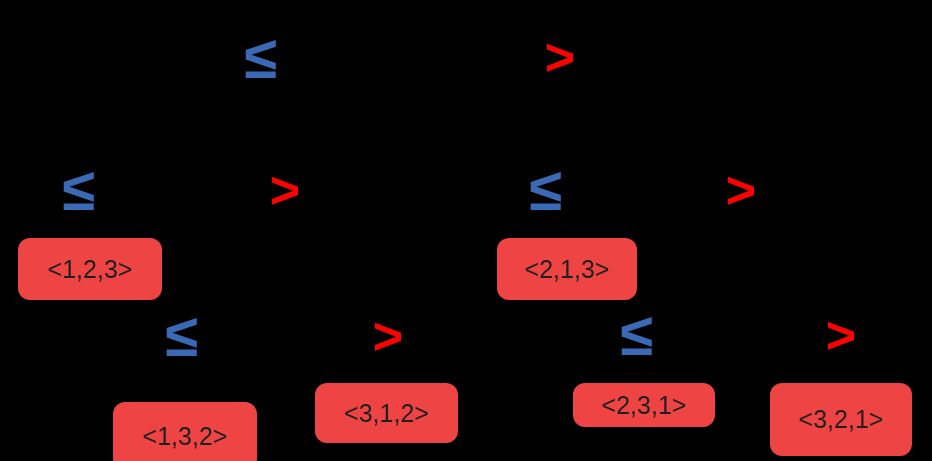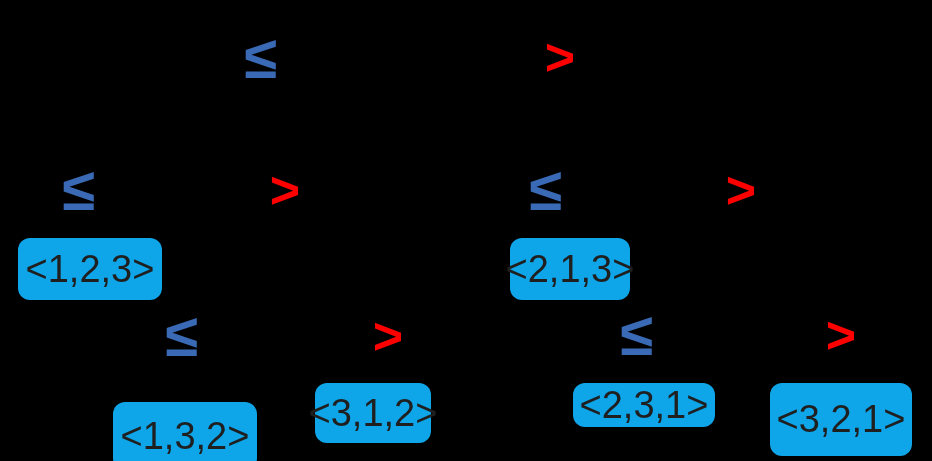--- a/index.html
+++ b/index.html
@@ -38,35 +38,35 @@
   .e3 { left: 285px; top: 190px; }
   .e4 { left: 546px; top: 190px; }
   .e5 { left: 741px; top: 190px; }
   .e6 { left: 182px; top: 336px; }
   .e7 { left: 388px; top: 336px; }
   .e8 { left: 637px; top: 335px; }
   .e9 { left: 841px; top: 335px; }
   
   .leaf {
     position: absolute;
-    background: #0ea5e9;
+    background: #ef4444;
     color: #1F1F1F;
     border-radius: 12px;
     display: flex;
     align-items: center;
     justify-content: center;
-    font-size: 38px;
+    font-size: 25px;
     letter-spacing: 0px;
     white-space: nowrap;
     text-align: center;
   }
   .leaf-a { left: 18px;  top: 238px; width: 144px; height: 62px; }
-  .leaf-b { left: 510px; top: 238px; width: 120px; height: 62px; }
+  .leaf-b { left: 497px; top: 238px; width: 140px; height: 62px; }
   .leaf-c { left: 113px; top: 402px; width: 144px; height: 68px; }
-  .leaf-d { left: 315px; top: 383px; width: 116px; height: 60px; }
+  .leaf-d { left: 315px; top: 383px; width: 143px; height: 60px; }
   .leaf-e { left: 573px; top: 383px; width: 142px; height: 44px; }
   .leaf-f { left: 770px; top: 383px; width: 142px; height: 73px; }
 </style>
 </head>
 <body>
 
 <div class="stage">
 
   <span class="edge-label le e0">≤</span>
   <span class="edge-label gt e1">&gt;</span>

